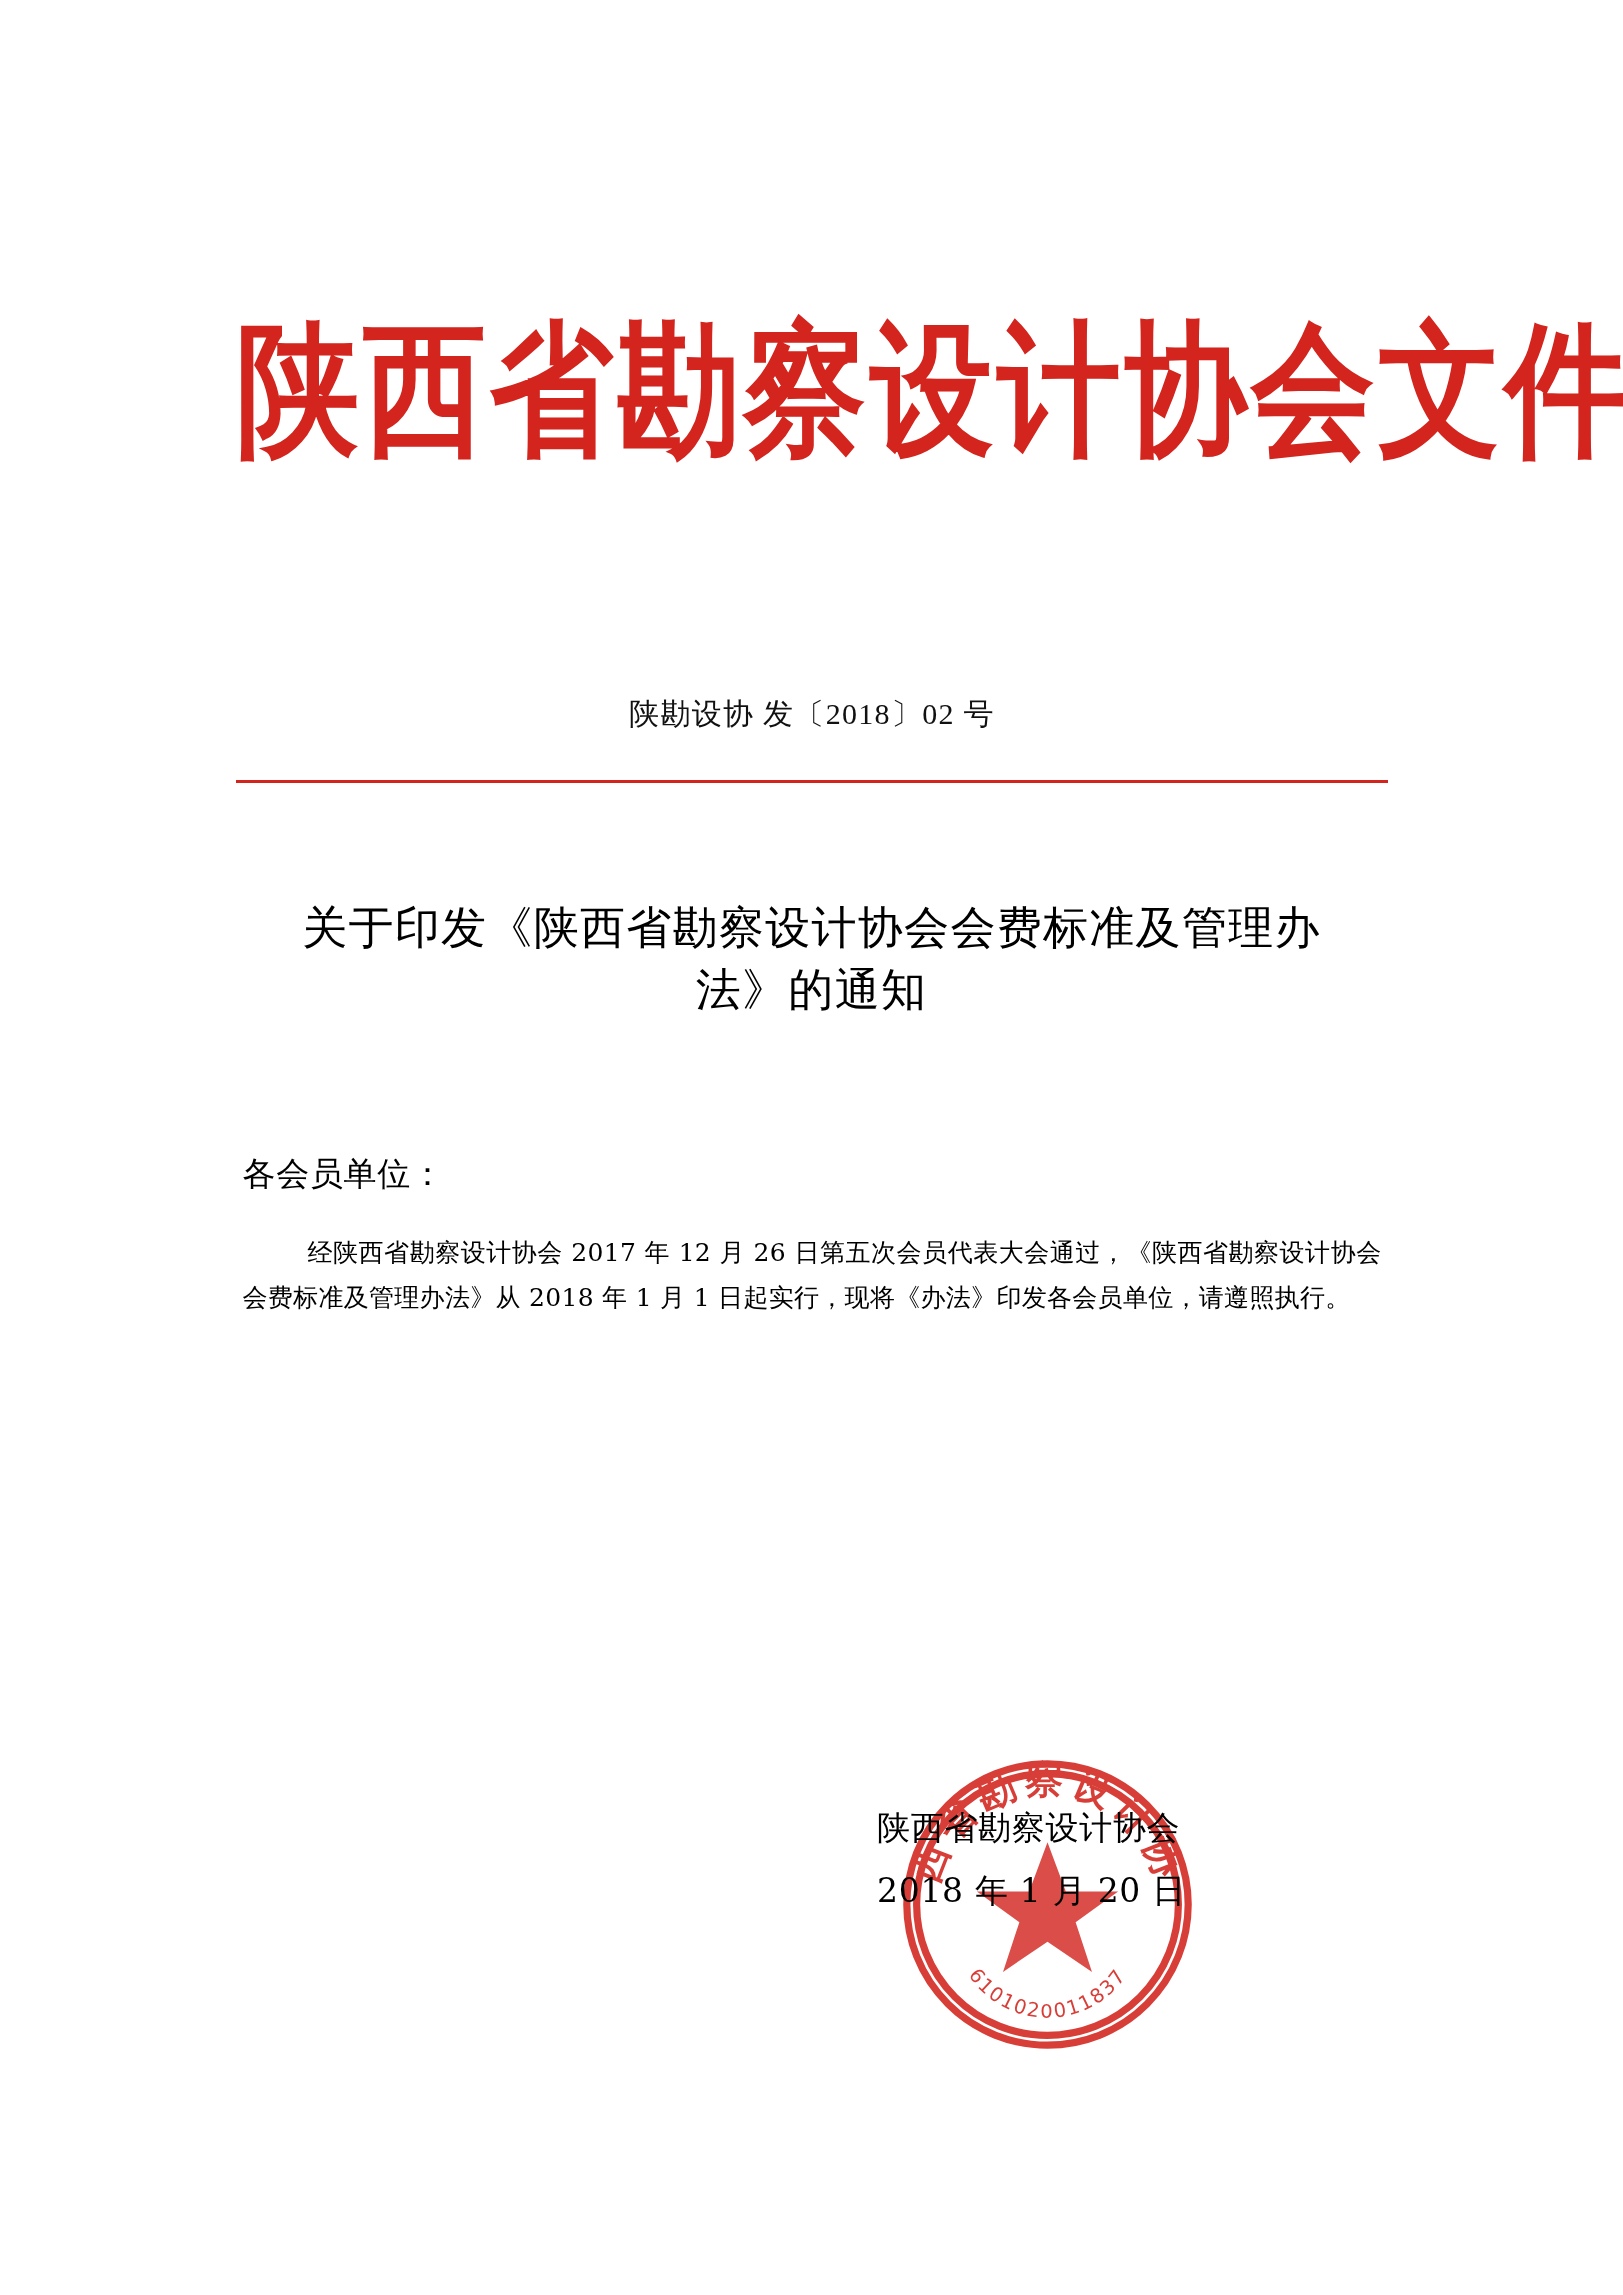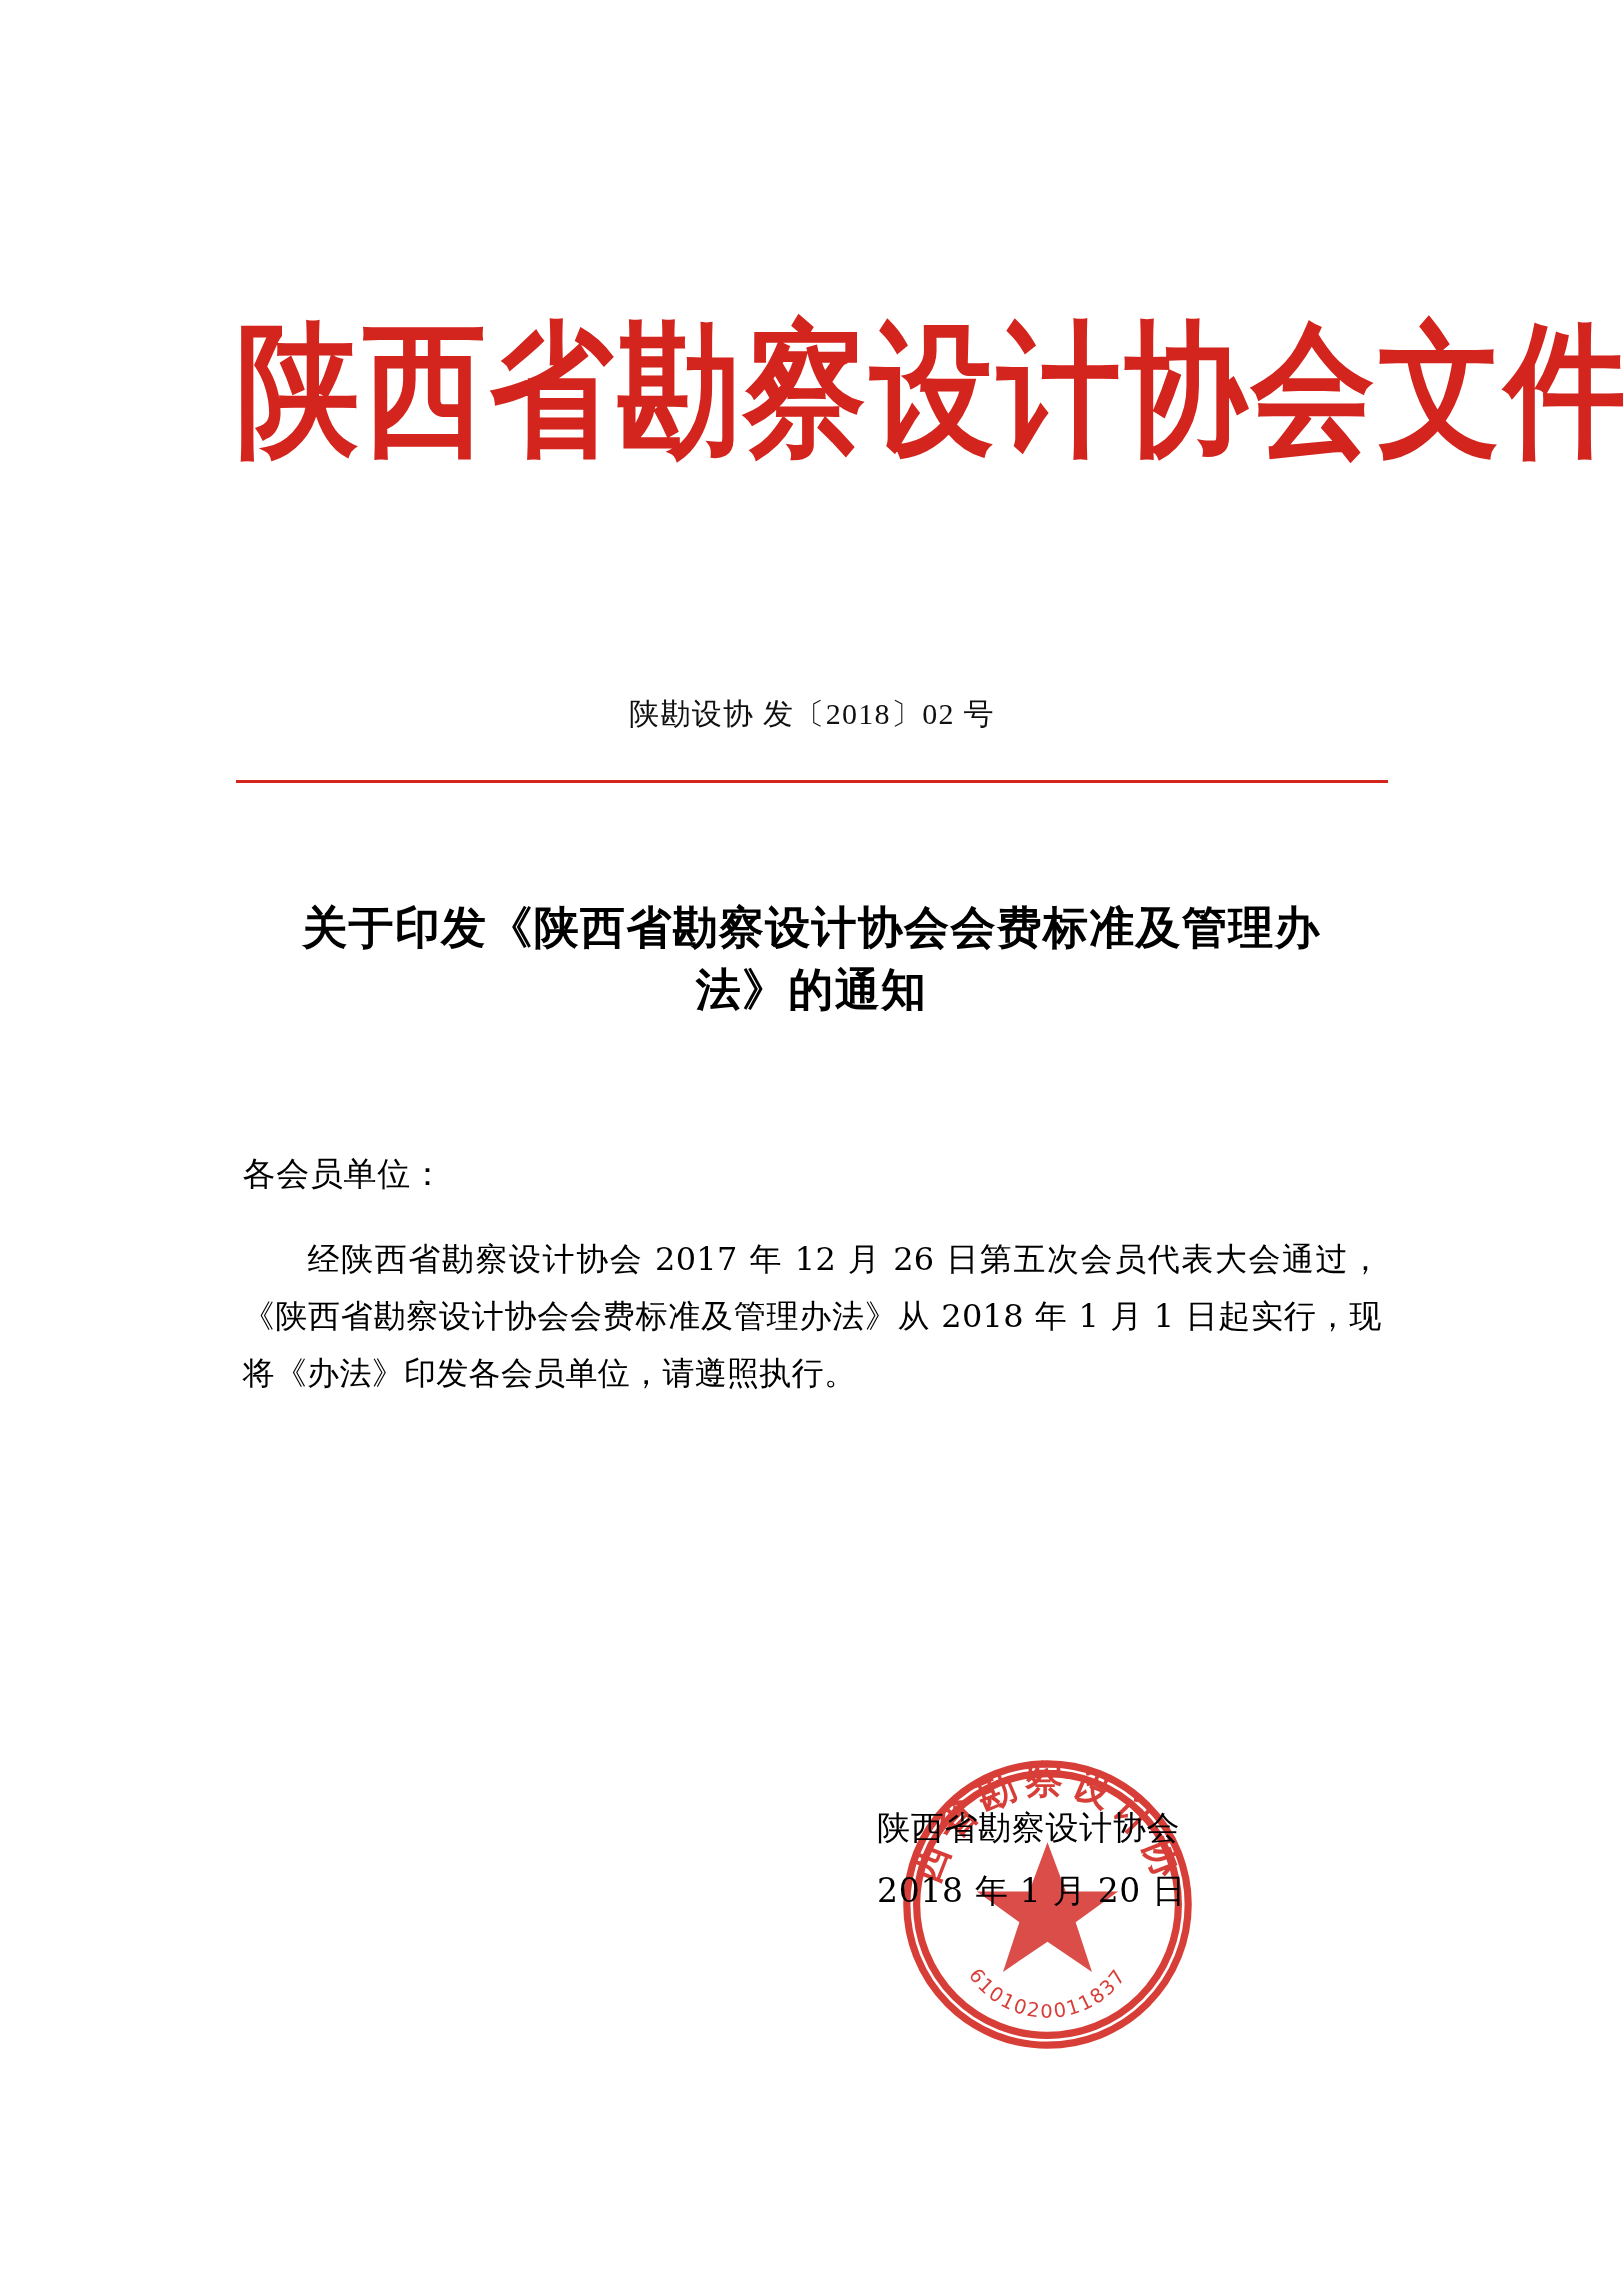--- a/index.html
+++ b/index.html
@@ -69,39 +69,39 @@
   }
 
   
   .title {
     position: absolute;
     left: 39px;
     top: 897px;
     width: 1073px;
     text-align: center;
     font-size: 45px;
-    font-weight: bold;
+    font-weight: normal;
     line-height: 1.38;
     letter-spacing: 1.3px;
   }
 
   
   .salutation {
     position: absolute;
     left: 6.5px;
     top: 1152px;
     font-size: 33px;
     letter-spacing: 0.7px;
   }
   .para {
     position: absolute;
     left: 6.5px;
     top: 1231px;
     width: 1139px;
-    font-size: 32px;
+    font-size: 25px;
     line-height: 1.78;
     text-align: justify;
     text-indent: 65px;
     letter-spacing: 0.3px;
   }
   .attachment {
     position: absolute;
     left: 6.5px;
     top: 1633px;
     width: 1139px;

